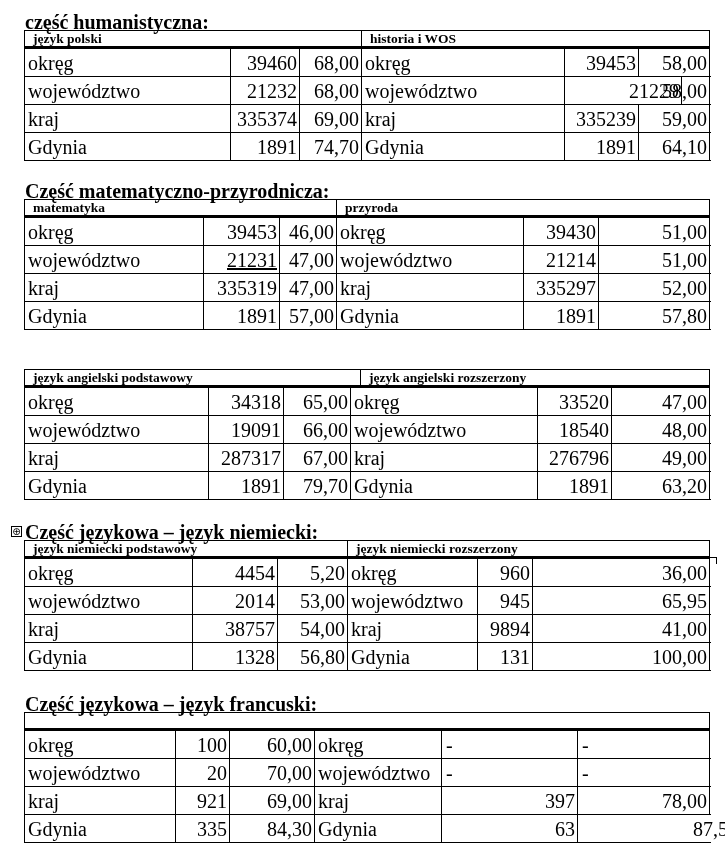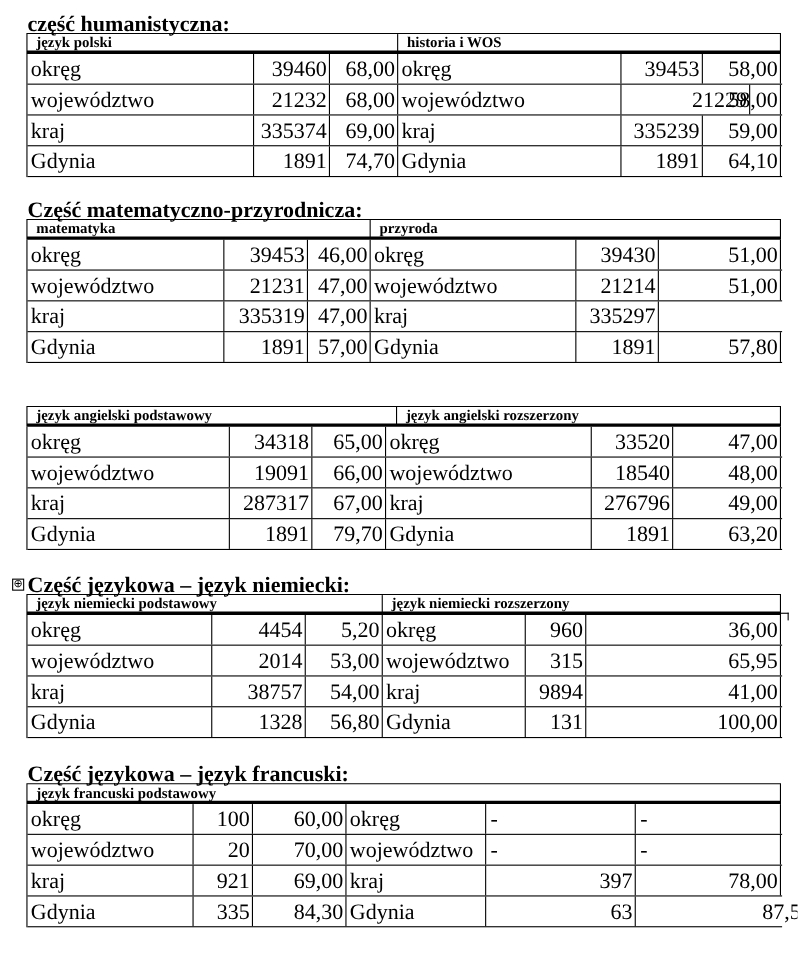--- a/index.html
+++ b/index.html
@@ -75,32 +75,33 @@
         <div class="row" style="top: 0px; width: 686px;">
           <div class="cell lbl" style="left: -1px; width: 180px;">okręg</div>
           <div class="cell num" style="left: 178px; width: 77px;">39453</div>
           <div class="cell num" style="left: 254px; width: 58px;">46,00</div>
           <div class="cell lbl" style="left: 311px; width: 188px;">okręg</div>
           <div class="cell num" style="left: 498px; width: 76px;">39430</div>
           <div class="cell num" style="left: 573px; width: 112px;">51,00</div>
         </div>
         <div class="row" style="top: 28px; width: 686px;">
           <div class="cell lbl" style="left: -1px; width: 180px;">województwo</div>
-          <div class="cell num" style="left: 178px; width: 77px;">21231</div>
+          <div class="cell num" style="left: 178px; width: 77px; text-decoration: underline;">21231</div>
           <div class="cell num" style="left: 254px; width: 58px;">47,00</div>
           <div class="cell lbl" style="left: 311px; width: 188px;">województwo</div>
           <div class="cell num" style="left: 498px; width: 76px;">21214</div>
           <div class="cell num" style="left: 573px; width: 112px;">51,00</div>
         </div>
         <div class="row" style="top: 56px; width: 686px;">
           <div class="cell lbl" style="left: -1px; width: 180px;">kraj</div>
           <div class="cell num" style="left: 178px; width: 77px;">335319</div>
           <div class="cell num" style="left: 254px; width: 58px;">47,00</div>
           <div class="cell lbl" style="left: 311px; width: 188px;">kraj</div>
           <div class="cell num" style="left: 498px; width: 76px;">335297</div>
+          <div class="cell num" style="left: 573px; width: 112px;">52,00</div>
         </div>
         <div class="row" style="top: 84px; width: 686px;">
           <div class="cell lbl" style="left: -1px; width: 180px;">Gdynia</div>
           <div class="cell num" style="left: 178px; width: 77px;">1891</div>
           <div class="cell num" style="left: 254px; width: 58px;">57,00</div>
           <div class="cell lbl" style="left: 311px; width: 188px;">Gdynia</div>
           <div class="cell num" style="left: 498px; width: 76px;">1891</div>
           <div class="cell num" style="left: 573px; width: 112px;">57,80</div>
         </div>
       </div>
@@ -160,21 +161,21 @@
           <div class="cell num" style="left: 252px; width: 71px;">5,20</div>
           <div class="cell lbl" style="left: 322px; width: 131px;">okręg</div>
           <div class="cell num" style="left: 452px; width: 56px;">960</div>
           <div class="cell num" style="left: 507px; width: 178px;">36,00</div>
         </div>
         <div class="row" style="top: 28px; width: 686px;">
           <div class="cell lbl" style="left: -1px; width: 169px;">województwo</div>
           <div class="cell num" style="left: 167px; width: 86px;">2014</div>
           <div class="cell num" style="left: 252px; width: 71px;">53,00</div>
           <div class="cell lbl" style="left: 322px; width: 131px;">województwo</div>
-          <div class="cell num" style="left: 452px; width: 56px;">315</div>
+          <div class="cell num" style="left: 452px; width: 56px;">945</div>
           <div class="cell num" style="left: 507px; width: 178px;">65,95</div>
         </div>
         <div class="row" style="top: 56px; width: 686px;">
           <div class="cell lbl" style="left: -1px; width: 169px;">kraj</div>
           <div class="cell num" style="left: 167px; width: 86px;">38757</div>
           <div class="cell num" style="left: 252px; width: 71px;">54,00</div>
           <div class="cell lbl" style="left: 322px; width: 131px;">kraj</div>
           <div class="cell num" style="left: 452px; width: 56px;">9894</div>
           <div class="cell num" style="left: 507px; width: 178px;">41,00</div>
         </div>
@@ -184,21 +185,20 @@
           <div class="cell num" style="left: 252px; width: 71px;">56,80</div>
           <div class="cell lbl" style="left: 322px; width: 131px;">Gdynia</div>
           <div class="cell num" style="left: 452px; width: 56px;">131</div>
           <div class="cell num" style="left: 507px; width: 178px;">100,00</div>
         </div>
       </div>
     </div>
     <div class="section" style="top: 696px; height: 149px;">
       <div class="sec-title">Część językowa – język francuski:</div>
       <div class="hdr" style="left: 24px; width: 686px;">
-        <div class="hdr-cell" style="left: 0px; width: 290px;">język francuski podstawowy</div>
       </div>
       <div class="grid" style="left: 24px; width: 686px; height: 112px;">
         <div class="row" style="top: 0px; width: 686px;">
           <div class="cell lbl" style="left: -1px; width: 152px;">okręg</div>
           <div class="cell num" style="left: 150px; width: 55px;">100</div>
           <div class="cell num" style="left: 204px; width: 86px;">60,00</div>
           <div class="cell lbl" style="left: 289px; width: 128px;">okręg</div>
           <div class="cell dash" style="left: 416px; width: 137px;">-</div>
           <div class="cell dash" style="left: 552px; width: 133px;">-</div>
         </div>

